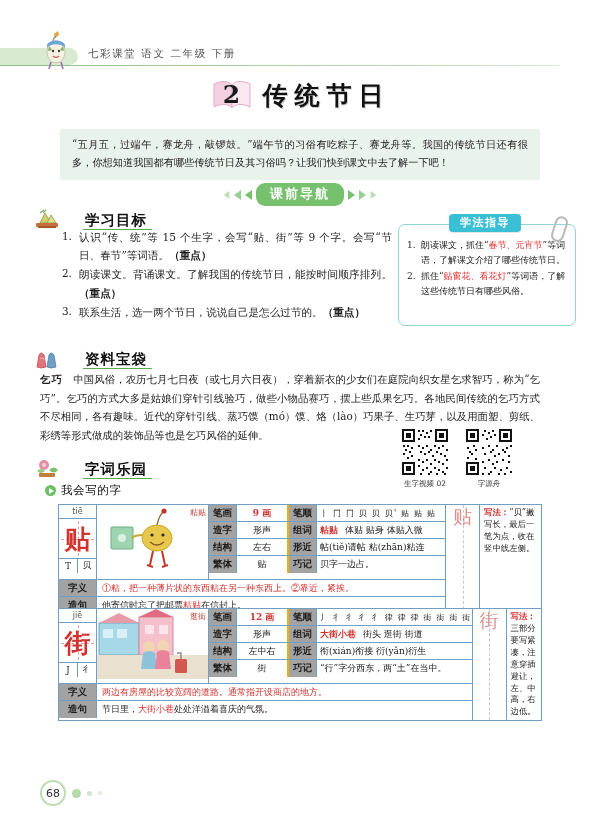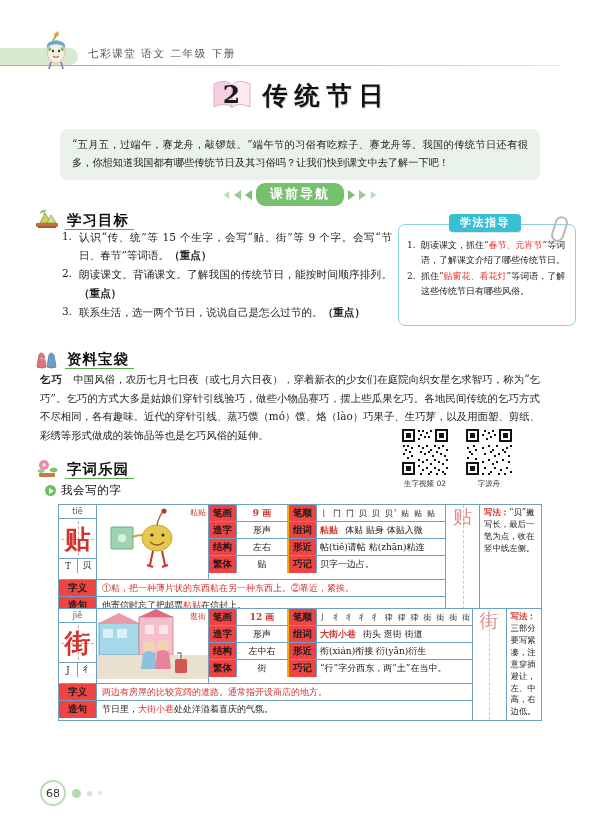--- a/index.html
+++ b/index.html
@@ -43,21 +43,21 @@
   }
   .title-text {
     font-family: "DejaVu Serif", "Liberation Serif", serif;
     font-weight: bold; font-size: 25px; letter-spacing: 7px; color: #111;
     text-shadow: 1px 1px 0 rgba(0,0,0,.20);
   }
 
   
   .intro {
     position: absolute; left: 60px; top: 129px; width: 480px;
-    background: #eaf2ec; border-radius: 8px;
+    background: #eaf2ec; border-radius: 3px;
     padding: 7px 12px 8px 12px;
     font-family: "DejaVu Serif", serif; font-size: 10.2px; line-height: 1.75;
     color: #222; text-align: justify;
   }
 
   
   .navbar { position: absolute; left: 0; top: 183px; width: 600px; text-align: center; }
   .nav-inner { display: inline-flex; align-items: center; gap: 4px; }
   .nav-pill {
     background: #76c06e; color: #fff; border-radius: 9px;
@@ -67,21 +67,21 @@
   .tri { width: 0; height: 0; border-top: 5px solid transparent; border-bottom: 5px solid transparent; }
   .tri-l { border-right: 7px solid #76c06e; }
   .tri-r { border-left: 7px solid #76c06e; }
   .tri.s1 { opacity: 1; } .tri.s2 { opacity: .75; } .tri.s3 { opacity: .5; transform: scale(.8); }
 
   
   .sec-head { position: absolute; display: flex; align-items: flex-end; gap: 5px; }
   .sec-head .sec-title {
     font-family: "DejaVu Serif", serif; font-weight: bold; font-size: 14.5px;
     letter-spacing: 1px; color: #111; border-bottom: 1.6px solid #5aa84f;
-    padding: 0 5px 1px 2px; line-height: 1.1;
+    padding: 0 5px 1px 2px; line-height: 1.1; margin-left: 18px;
   }
   .sec-ico { width: 26px; height: 21px; position: relative; }
 
   
   .goals {
     position: absolute; left: 62px; top: 228px; width: 330px;
     font-family: "DejaVu Serif", serif; font-size: 10.6px; line-height: 1.72; color: #1c1c1c;
   }
   .goal-row { display: flex; gap: 4px; margin-bottom: 1px; }
   .goal-n { font-family: "DejaVu Serif", serif; font-size: 10.4px; min-width: 13px; }
@@ -185,21 +185,21 @@
     background: #fff; overflow: hidden;
   }
   .pic-word {
     position: absolute; right: 2px; top: 2px; font-size: 8px; color: #c0392b; z-index: 5;
   }
 
   .ct-info { flex: 1; }
   .inf-row { display: flex; border-bottom: 1px solid #6f9fc4; height: 17px; }
   .inf-row:last-child { border-bottom: none; }
   .lbl {
-    background: #ef4444; border-right: 1px solid #6f9fc4;
+    background: #a3a3a3; border-right: 1px solid #6f9fc4;
     display: flex; align-items: center; justify-content: center;
     font-size: 9.5px; color: #1a1a1a; font-weight: bold; flex: none;
   }
   .lbl-w { width: 28px; }
   .val {
     display: flex; align-items: center; padding-left: 3px;
     font-size: 9px; color: #1a1a1a; overflow: hidden; white-space: nowrap;
   }
   .val-c { justify-content: center; padding-left: 0; }
   .val-w1 { width: 52px; border-right: 2px solid #eab308; flex: none; }

